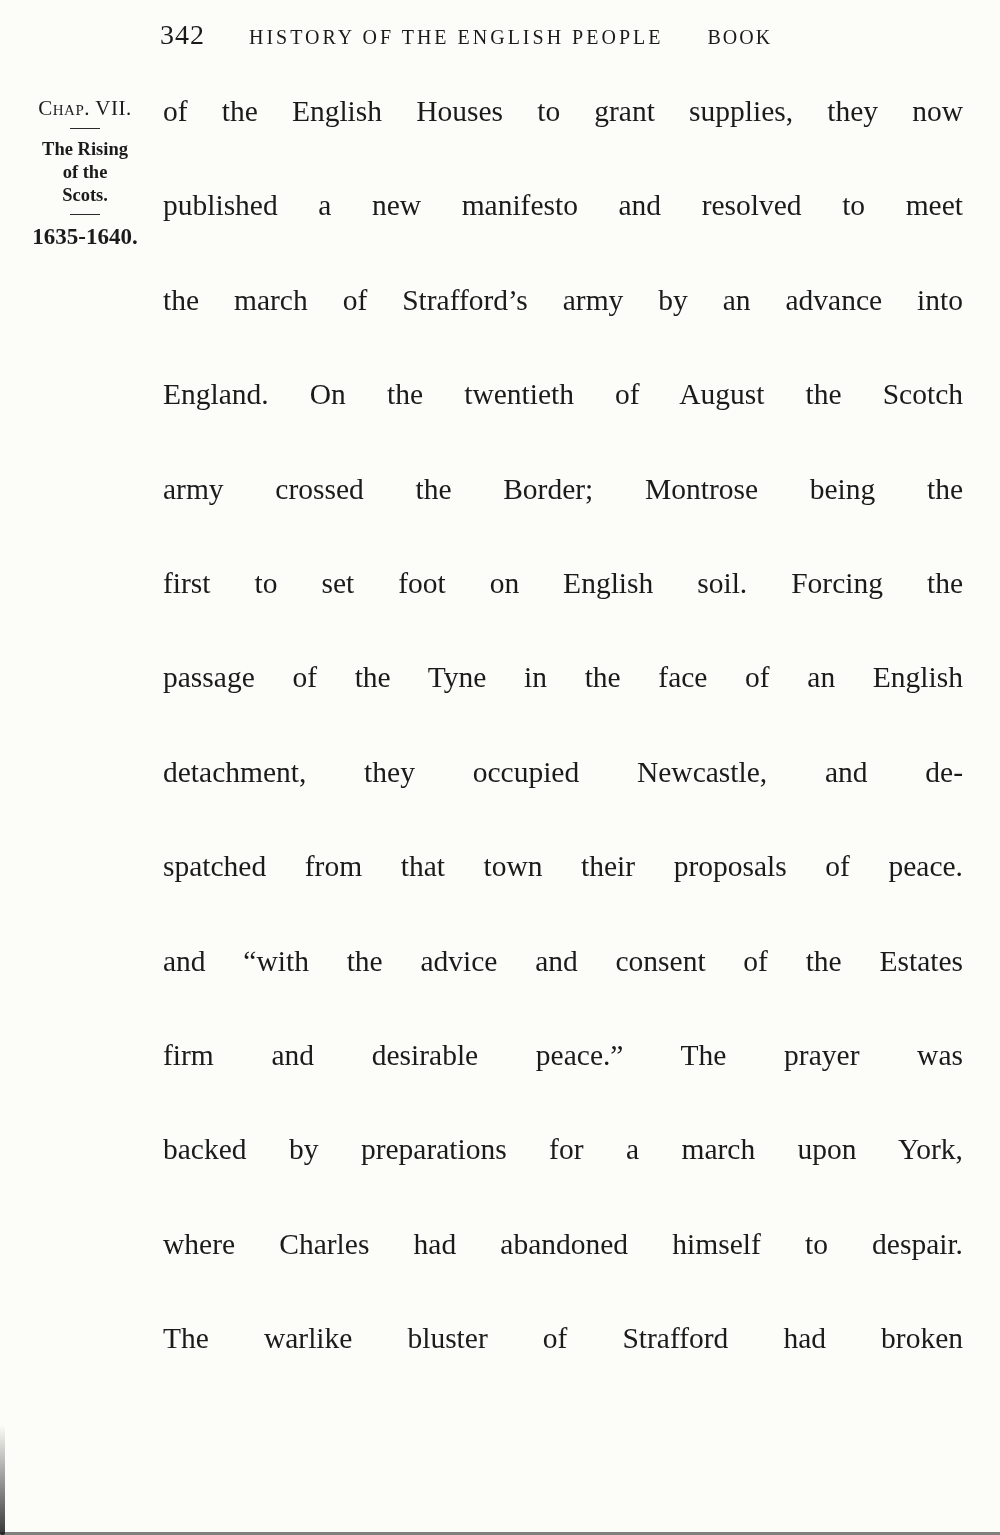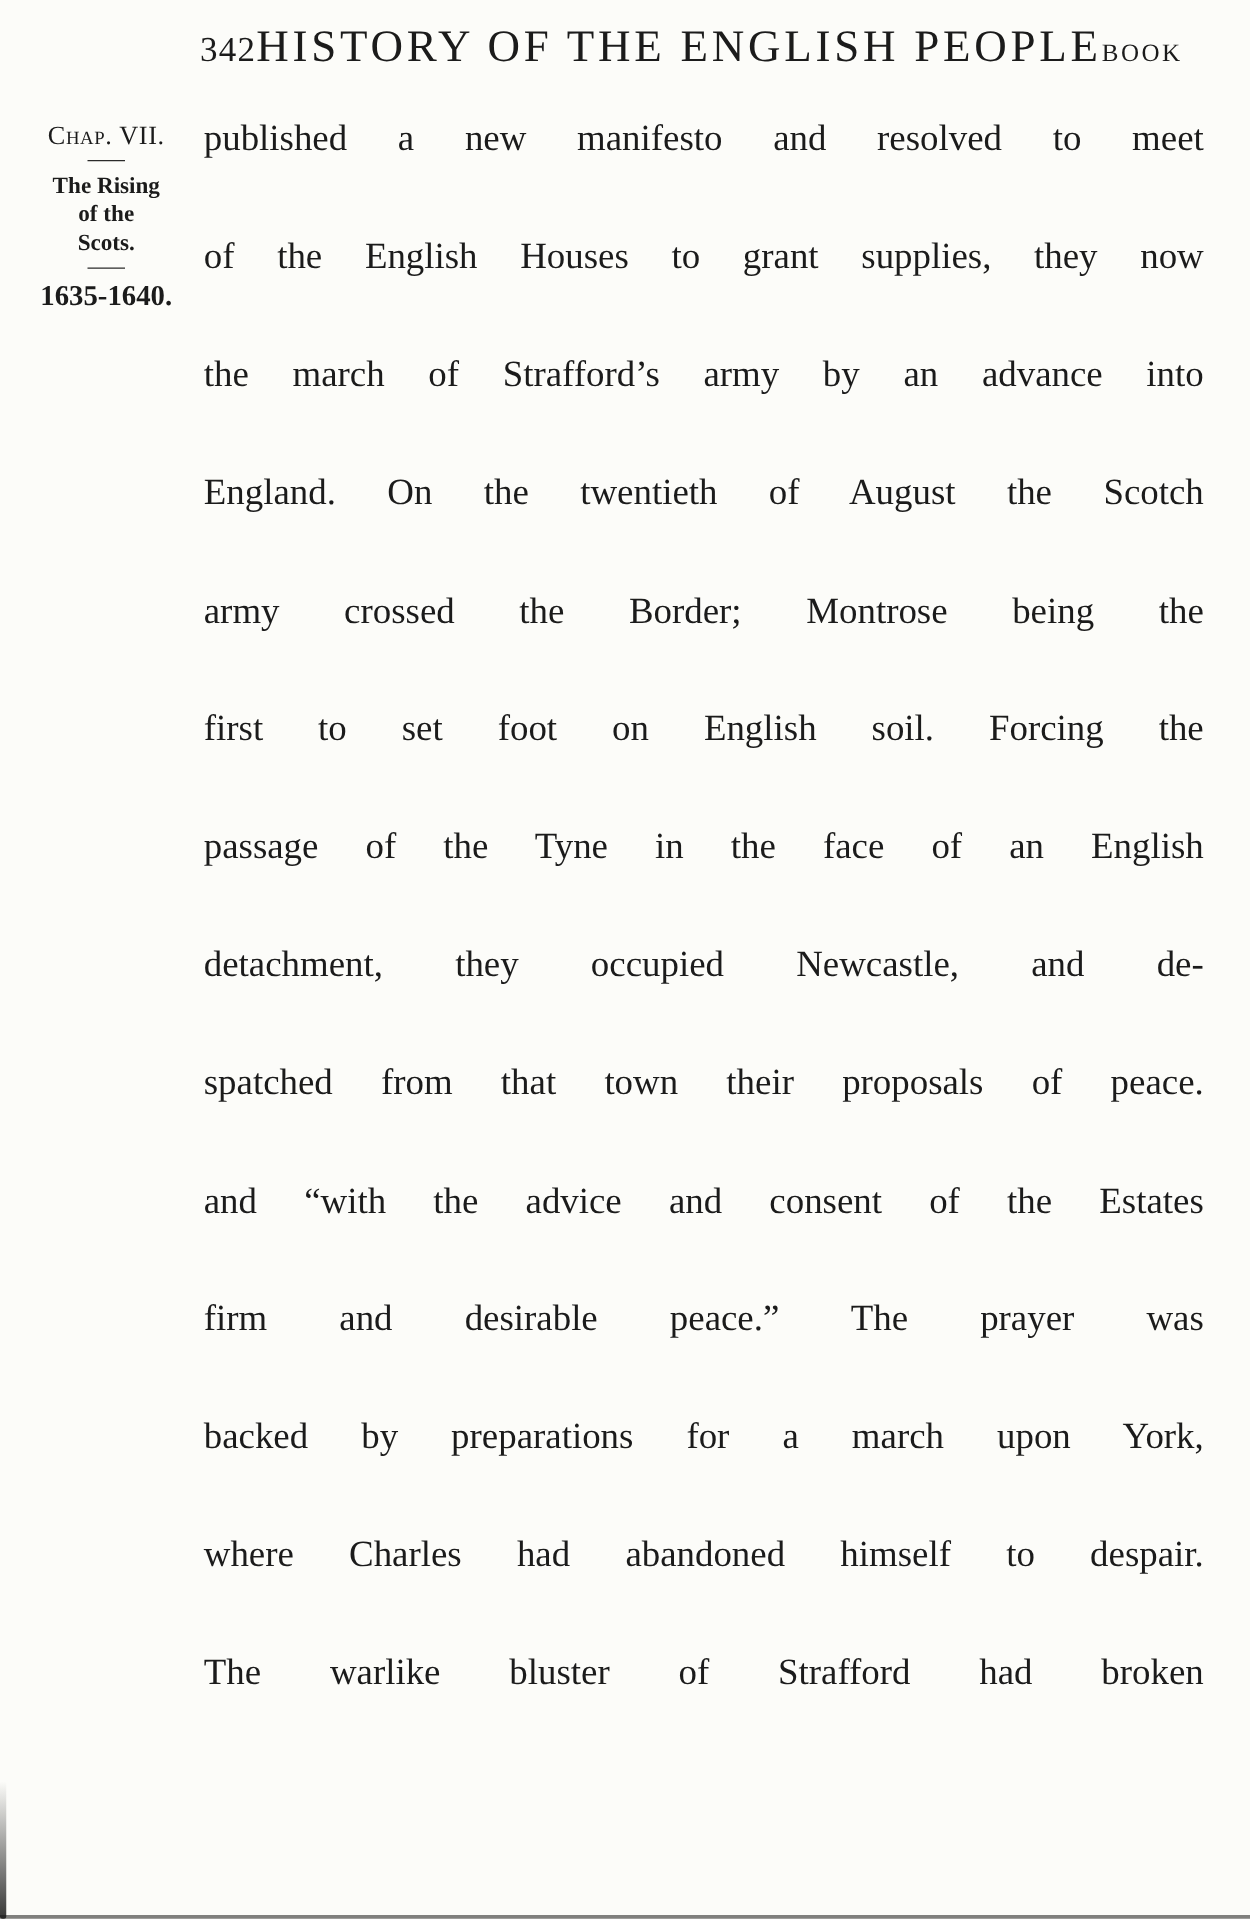--- a/index.html
+++ b/index.html
@@ -14,27 +14,28 @@
   }
 
   
   .header {
     position: absolute;
     top: 16px;
     left: 160px;
     width: 805px;
     display: flex;
     align-items: baseline;
+    gap: 44px;
   }
   .page-number {
     font-size: 28px;
     letter-spacing: 1px;
   }
   .running-title {
-    font-size: 36px;
+    font-size: 20px;
     letter-spacing: 3px;
     white-space: nowrap;
   }
   .book-label {
     font-size: 20px;
     letter-spacing: 2px;
     padding-bottom: 2px;
     margin-top: 10px;
   }
 
@@ -121,22 +122,22 @@
   <div class="side-note">
     <div>The Rising</div>
     <div>of the</div>
     <div>Scots.</div>
   </div>
   <div class="margin-rule"></div>
   <div class="date-note">1635-1640.</div>
 </div>
 
 <div class="body-text">
+    <div class="bodyline">of the English Houses to grant supplies, they now</div>
     <div class="bodyline">published a new manifesto and resolved to meet</div>
-    <div class="bodyline">of the English Houses to grant supplies, they now</div>
     <div class="bodyline">the march of Strafford’s army by an advance into</div>
     <div class="bodyline">England.  On the twentieth of August the Scotch</div>
     <div class="bodyline">army crossed the Border; Montrose being the</div>
     <div class="bodyline">first to set foot on English soil.  Forcing the</div>
     <div class="bodyline">passage of the Tyne in the face of an English</div>
     <div class="bodyline">detachment, they occupied Newcastle, and de-</div>
     <div class="bodyline">spatched from that town their proposals of peace.</div>
     <div class="bodyline">and “with the advice and consent of the Estates</div>
     <div class="bodyline">firm and desirable peace.”  The prayer was</div>
     <div class="bodyline">backed by preparations for a march upon York,</div>

